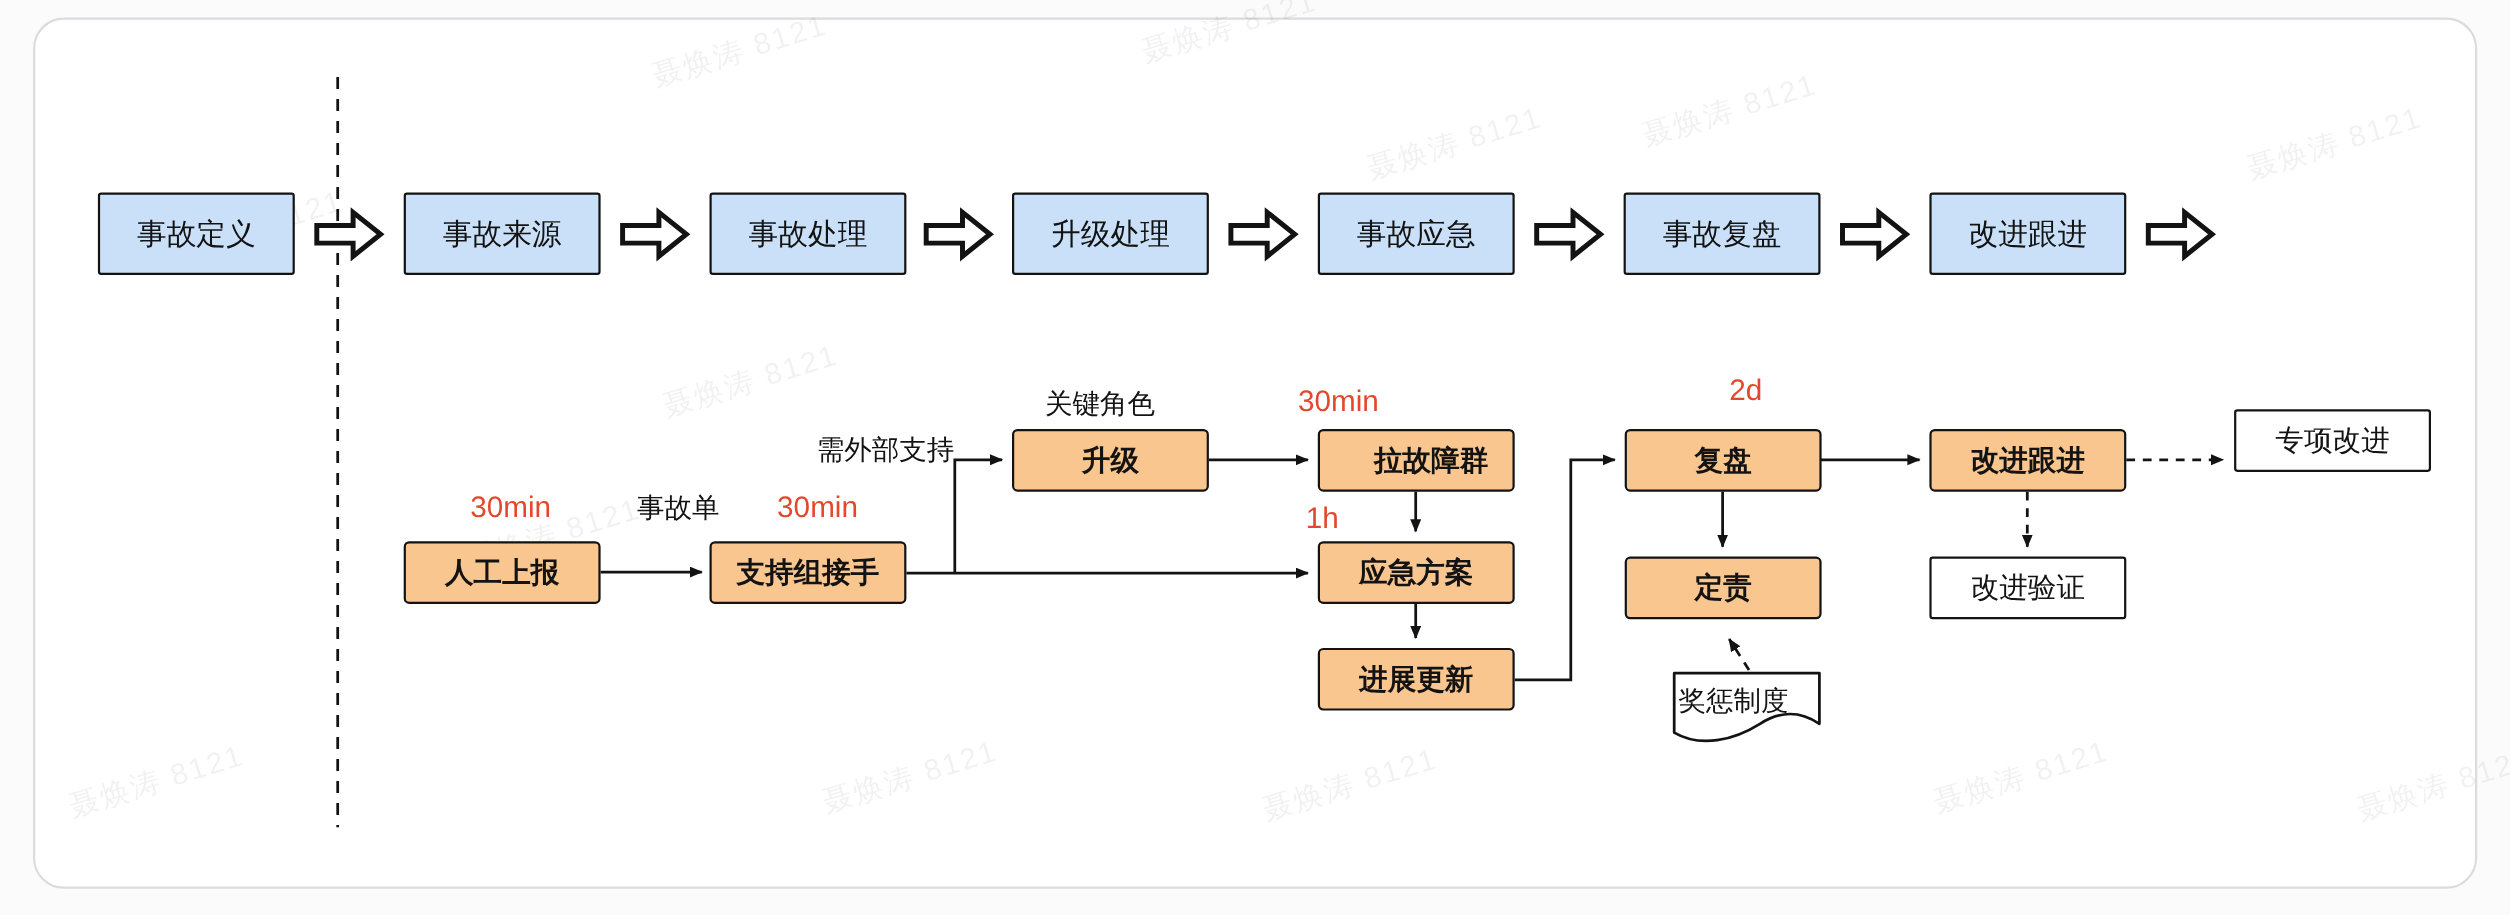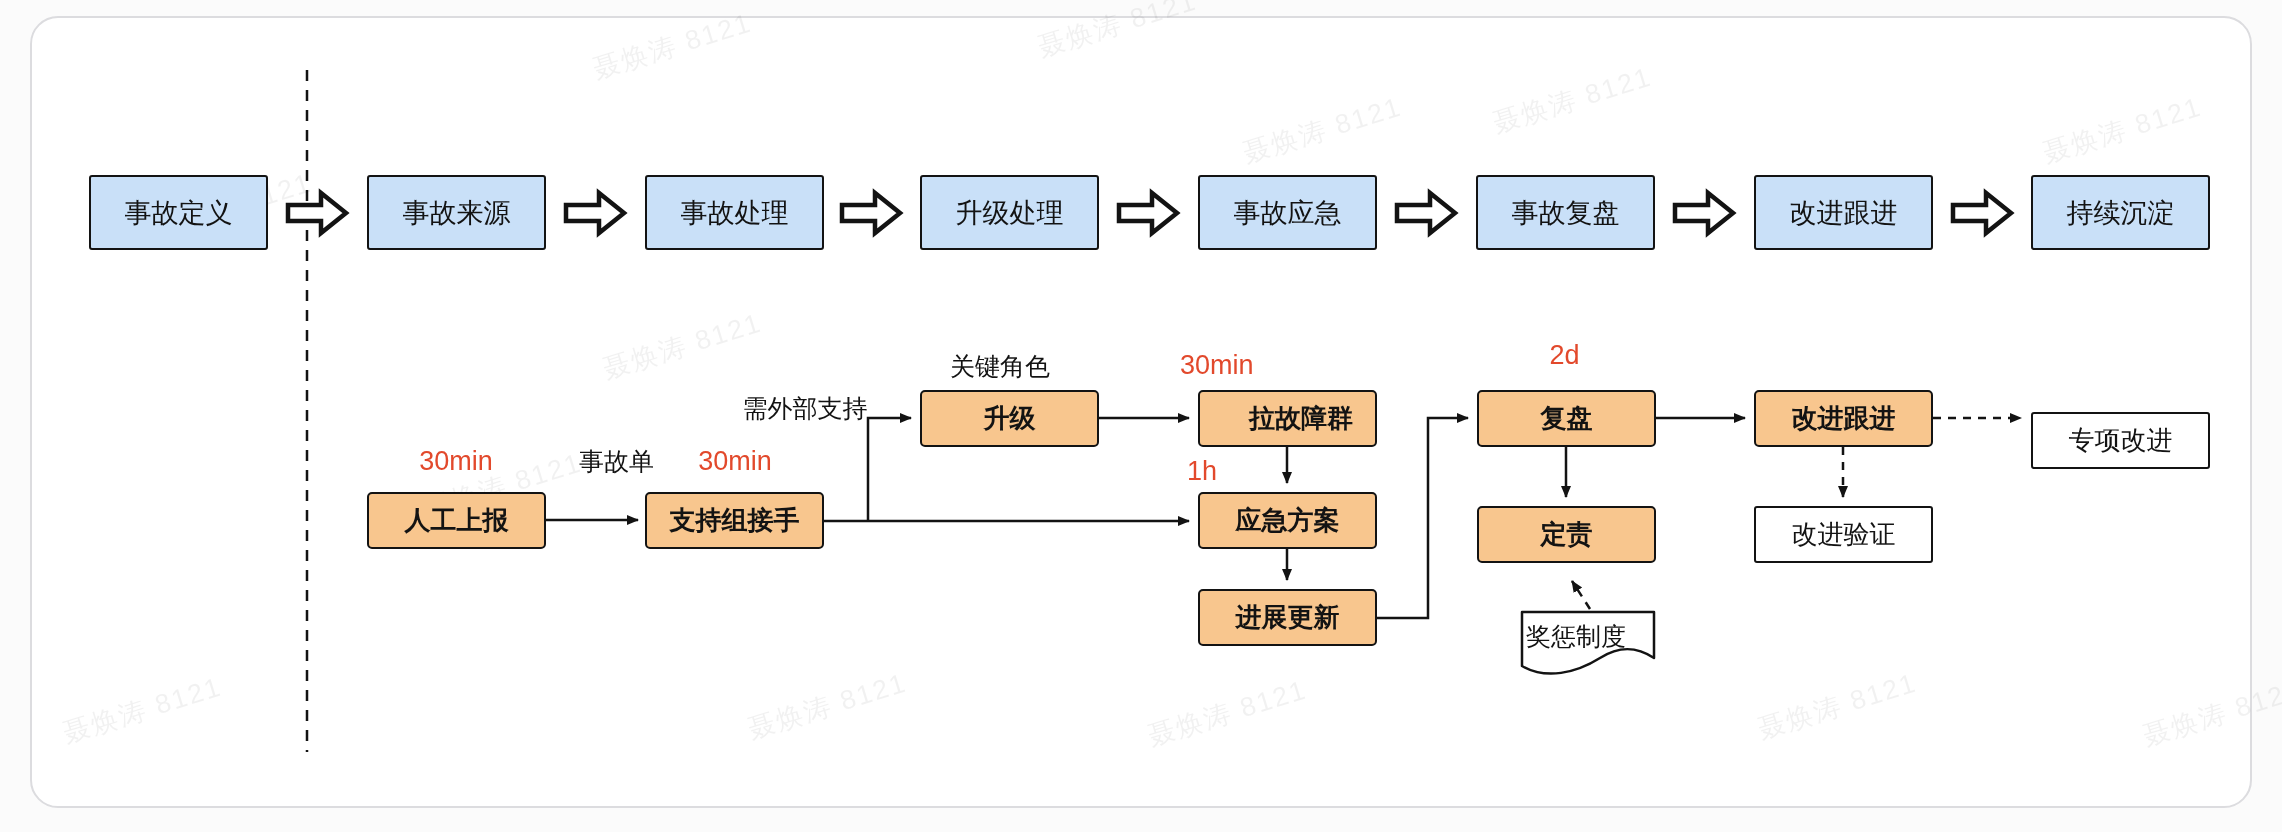--- a/index.html
+++ b/index.html
@@ -8,36 +8,36 @@
   .card{position:absolute;left:30px;top:16px;width:2222px;height:792px;background:#ffffff;
         border:2px solid #dcdcdf;border-radius:28px;box-sizing:border-box;}
   .layer{position:absolute;left:0;top:0;}
   .node{position:absolute;display:flex;align-items:center;justify-content:center;
         box-sizing:border-box;border:2.5px solid #131313;color:#131313;
         font-size:26px;background:#fff;white-space:nowrap;z-index:3;}
   .stage{width:179px;height:75px;top:175px;background:#c9e0f8;border-radius:3px;font-size:27px;}
   .task{width:179px;height:57px;background:#f8c68e;border-radius:5px;font-weight:bold;}
   .plain{width:179px;height:57px;background:#ffffff;border-radius:3px;}
   .lbl{position:absolute;font-size:25px;color:#131313;text-align:center;z-index:4;white-space:nowrap;}
-  .sla{position:absolute;font-size:27px;color:#e2492c;text-align:center;z-index:4;white-space:nowrap;}
+  .sla{position:absolute;font-size:27px;color:#e2492c;text-align:right;z-index:4;white-space:nowrap;}
   .wm{position:absolute;font-size:27px;color:#000;opacity:0.05;transform:rotate(-17deg);
       white-space:nowrap;letter-spacing:2px;z-index:1;}
   .doc{position:absolute;left:1520px;top:610px;width:136px;height:78px;z-index:3;}
   .doc svg{position:absolute;left:0;top:0;overflow:visible;}
   .doc-label{position:absolute;left:0;top:0;width:112px;height:52px;display:flex;
              align-items:center;justify-content:center;font-size:25px;color:#131313;}
   
   #st0{left:89px;}#st1{left:367px;}#st2{left:645px;}#st3{left:920px;}
   #st4{left:1198px;}#st5{left:1476px;}#st6{left:1754px;}#st7{left:2031px;}
   
   #n-manual{left:367px;top:492px;}  #n-support{left:645px;top:492px;}
   #n-escalate{left:920px;top:390px;}#n-pull{left:1198px;top:390px;padding-left:27px;}
   #n-plan{left:1198px;top:492px;}   #n-progress{left:1198px;top:589px;}
   #n-review{left:1477px;top:390px;} #n-assign{left:1477px;top:506px;}
-  #n-follow{left:1754px;top:390px;} #n-special{left:2031px;top:412px;}
+  #n-follow{left:1754px;top:390px;} #n-special{left:2031px;top:372px;}
   #n-verify{left:1754px;top:506px;}
   
   #l-ticket{left:534px;top:445px;width:120px;text-align:right;}
   #l-ext{left:738px;top:392px;width:134px;}
   #l-keyrole{left:930px;top:350px;width:140px;}
   #s-m1{left:411px;top:446px;width:90px;}
   #s-m2{left:690px;top:446px;width:90px;}
   #s-m3{left:1180px;top:350px;width:110px;text-align:left;}
   #s-1h{left:1187px;top:456px;width:60px;text-align:left;}
   #s-2d{left:1527px;top:340px;width:75px;}
@@ -100,21 +100,20 @@
     </g>
   </svg>
 
   <div class="node stage" id="st0">事故定义</div>
   <div class="node stage" id="st1">事故来源</div>
   <div class="node stage" id="st2">事故处理</div>
   <div class="node stage" id="st3">升级处理</div>
   <div class="node stage" id="st4">事故应急</div>
   <div class="node stage" id="st5">事故复盘</div>
   <div class="node stage" id="st6">改进跟进</div>
-  <div class="node stage" id="st7">持续沉淀</div>
 
   <div class="node task" id="n-manual">人工上报</div>
   <div class="node task" id="n-support">支持组接手</div>
   <div class="node task" id="n-escalate">升级</div>
   <div class="node task" id="n-pull">拉故障群</div>
   <div class="node task" id="n-plan">应急方案</div>
   <div class="node task" id="n-progress">进展更新</div>
   <div class="node task" id="n-review">复盘</div>
   <div class="node task" id="n-assign">定责</div>
   <div class="node task" id="n-follow">改进跟进</div>

